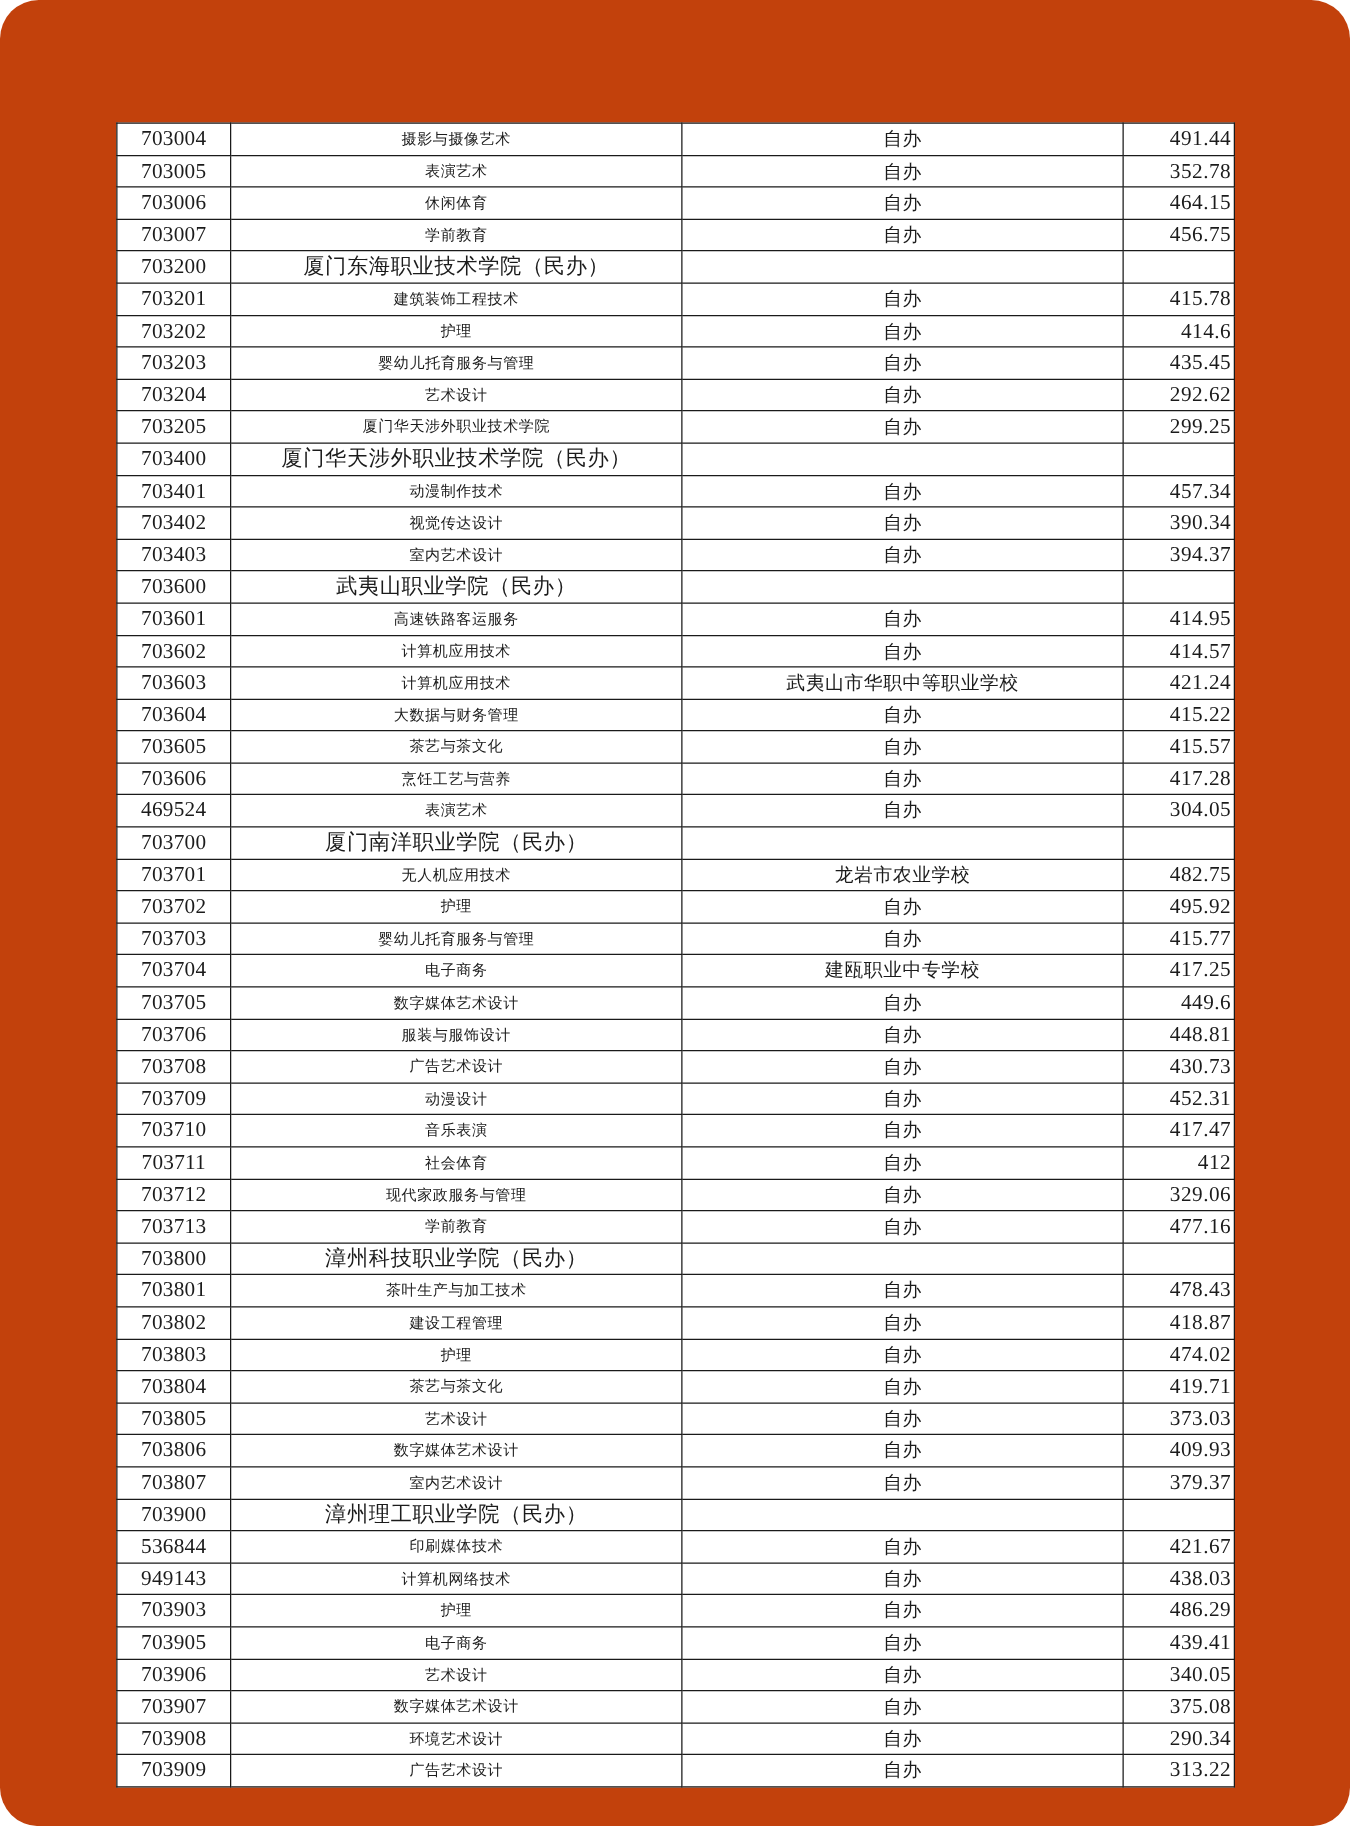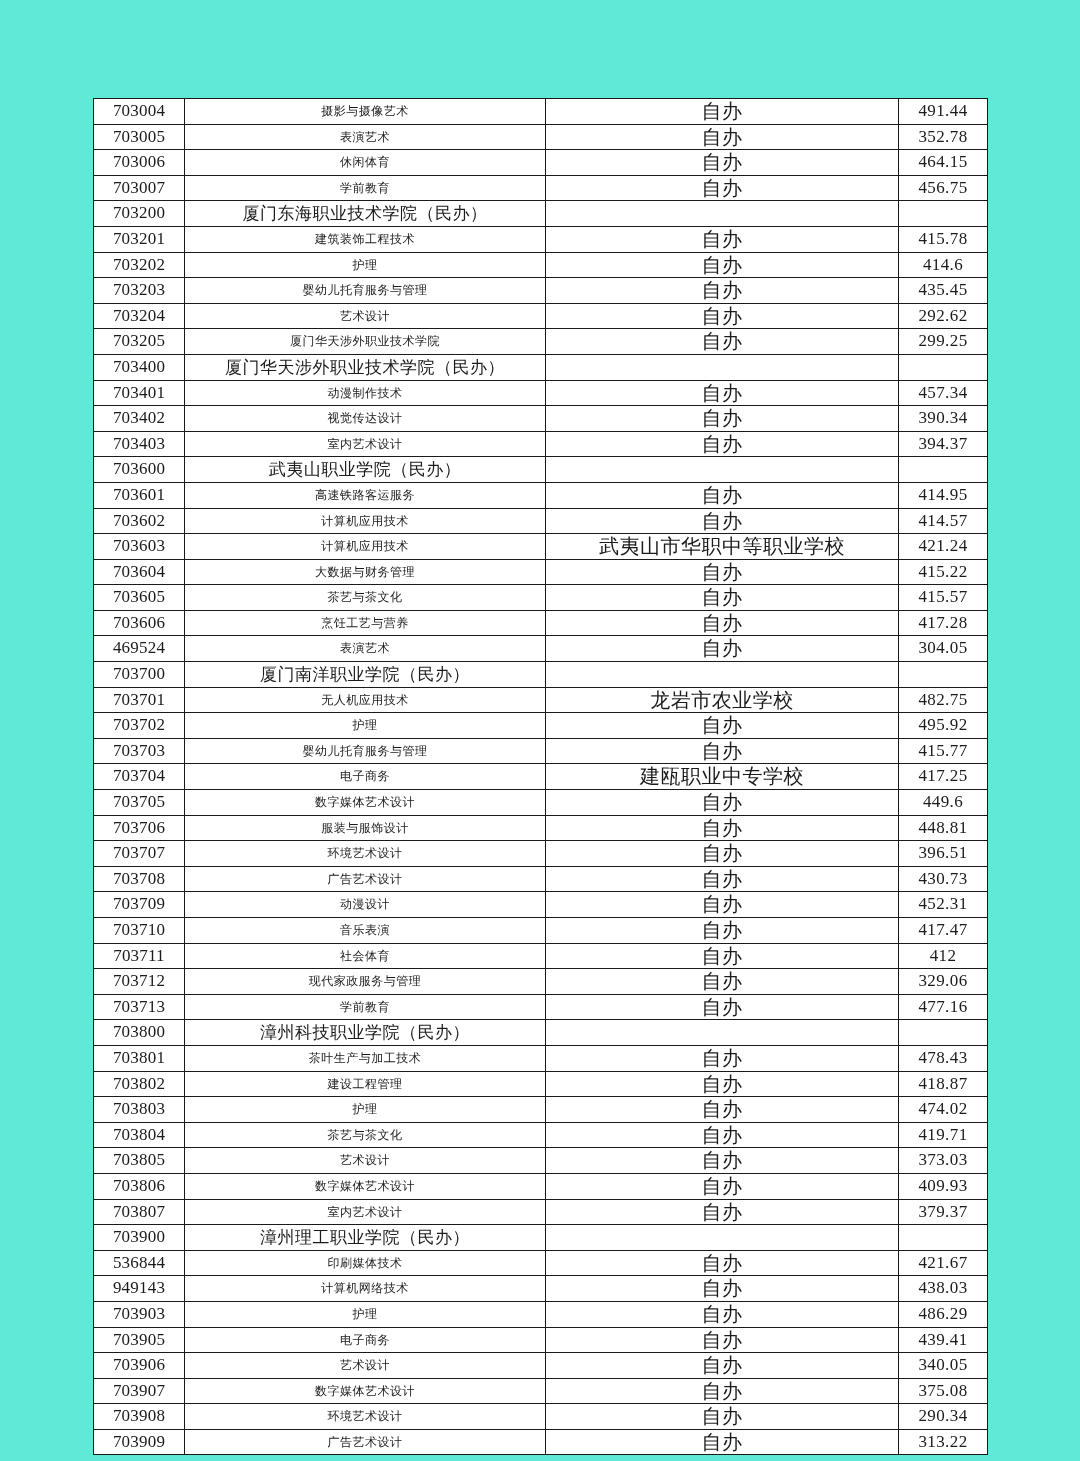--- a/index.html
+++ b/index.html
@@ -14,22 +14,23 @@
     font-family: "Liberation Serif", "DejaVu Serif", serif;
     -webkit-font-smoothing: antialiased;
   }
 
   #page {
     position: absolute;
     left: 0;
     top: 0;
     width: 1080px;
     height: 1461px;
-    background: #5eead4;
+    background: #c2410c;
     overflow: hidden;
+    border-radius: 31px;
   }
 
   #score-table-wrap {
     position: absolute;
     left: 93px;
     top: 98px;
     width: 894px;
   }
 
   table.score-table {
@@ -64,28 +65,29 @@
   }
 
   table.score-table td.major {
     font-family: "DejaVu Sans", "Liberation Sans", sans-serif;
     font-size: 12px;
     letter-spacing: 0.5px;
   }
 
   table.score-table td.mode {
     font-family: "DejaVu Sans", "Liberation Sans", sans-serif;
-    font-size: 20px;
+    font-size: 15px;
     letter-spacing: 0.5px;
   }
 
   table.score-table td.score {
     font-family: "Liberation Serif", "DejaVu Serif", serif;
     font-size: 17px;
     letter-spacing: 0.4px;
+    text-align: right;
   }
 
   table.score-table tr.institution td.major {
     font-family: "DejaVu Sans", "Liberation Sans", sans-serif;
     font-size: 17px;
   }
 
   table.score-table td.empty {
     color: transparent;
   }
@@ -271,26 +273,20 @@
             <td class="mode">自办</td>
             <td class="score">449.6</td>
           </tr>
           <tr>
             <td class="code">703706</td>
             <td class="major">服装与服饰设计</td>
             <td class="mode">自办</td>
             <td class="score">448.81</td>
           </tr>
           <tr>
-            <td class="code">703707</td>
-            <td class="major">环境艺术设计</td>
-            <td class="mode">自办</td>
-            <td class="score">396.51</td>
-          </tr>
-          <tr>
             <td class="code">703708</td>
             <td class="major">广告艺术设计</td>
             <td class="mode">自办</td>
             <td class="score">430.73</td>
           </tr>
           <tr>
             <td class="code">703709</td>
             <td class="major">动漫设计</td>
             <td class="mode">自办</td>
             <td class="score">452.31</td>

